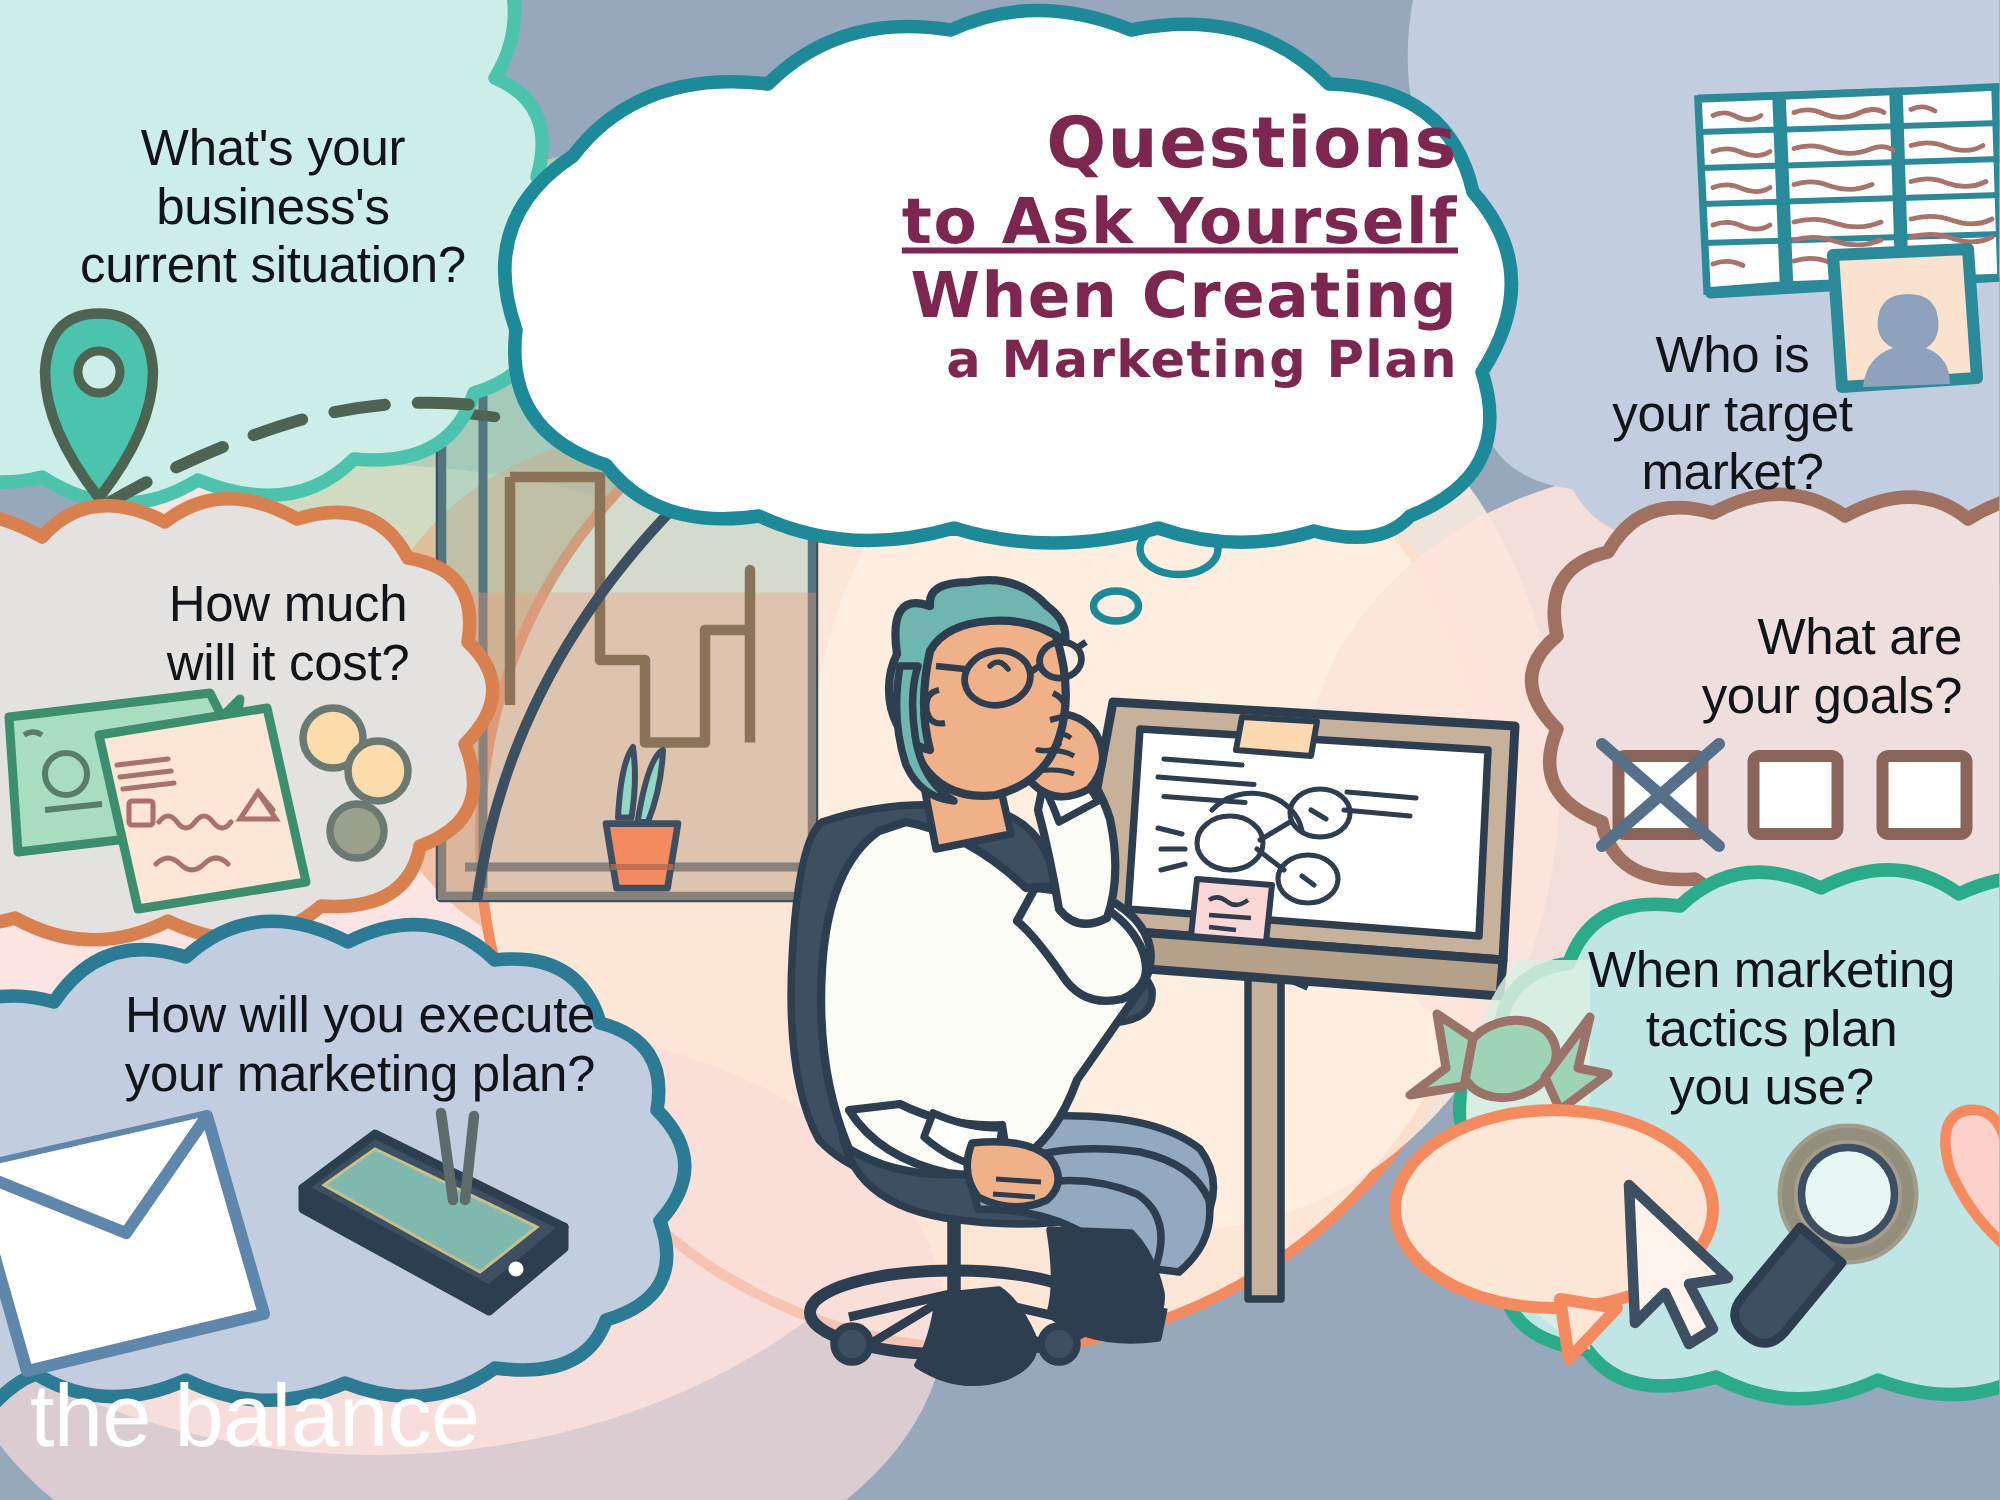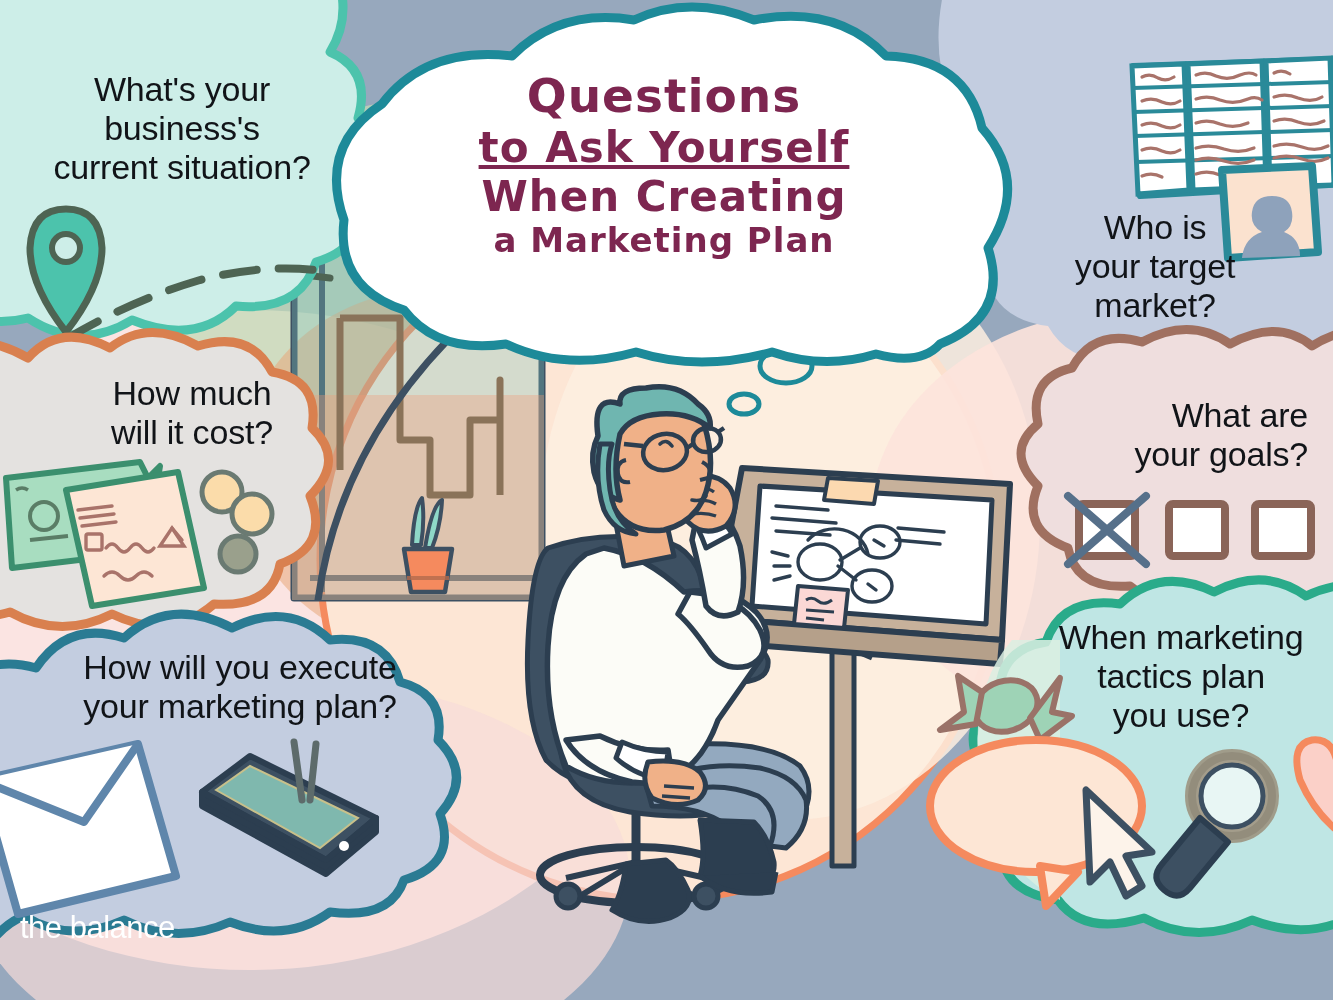--- a/index.html
+++ b/index.html
@@ -5,40 +5,40 @@
 <style>
   html,body{margin:0;padding:0;background:#97a8bd;}
   body{font-family:"Liberation Sans",sans-serif;}
   #stage{
     position:relative;
     width:1333px;height:1000px;
     overflow:hidden;
     background:#97a8bd;
   }
   #stage svg.layer{position:absolute;left:0;top:0;width:1333px;height:1000px;}
-  .txt{position:absolute;color:#111418;line-height:1.14;}
+  .txt{position:absolute;color:#111418;line-height:1.14;margin-top:10px;}
   .q-text{font-size:34px;font-weight:400;letter-spacing:-0.2px;}
   .center-title{
     position:absolute;
     color:#7d2650;
-    text-align:center;
+    text-align:right;
     line-height:1.17;
     font-family:"DejaVu Sans",sans-serif;
     font-weight:700;
     letter-spacing:1px;
   }
   .center-title .l{display:block;white-space:nowrap;}
   .tl1{font-size:47px;}
   .tl2{font-size:42px;text-decoration:underline;}
   .tl3{font-size:42px;}
   .tl4{font-size:34px;}
   .brand{
     position:absolute;
     color:#ffffff;
-    font-size:31px;
+    font-size:59px;
     letter-spacing:-0.5px;
     font-family:"Liberation Sans",sans-serif;
   }
 </style>
 </head>
 <body>
 
 <div id="stage">
 
   <svg class="layer" viewBox="0 0 1333 1000">

